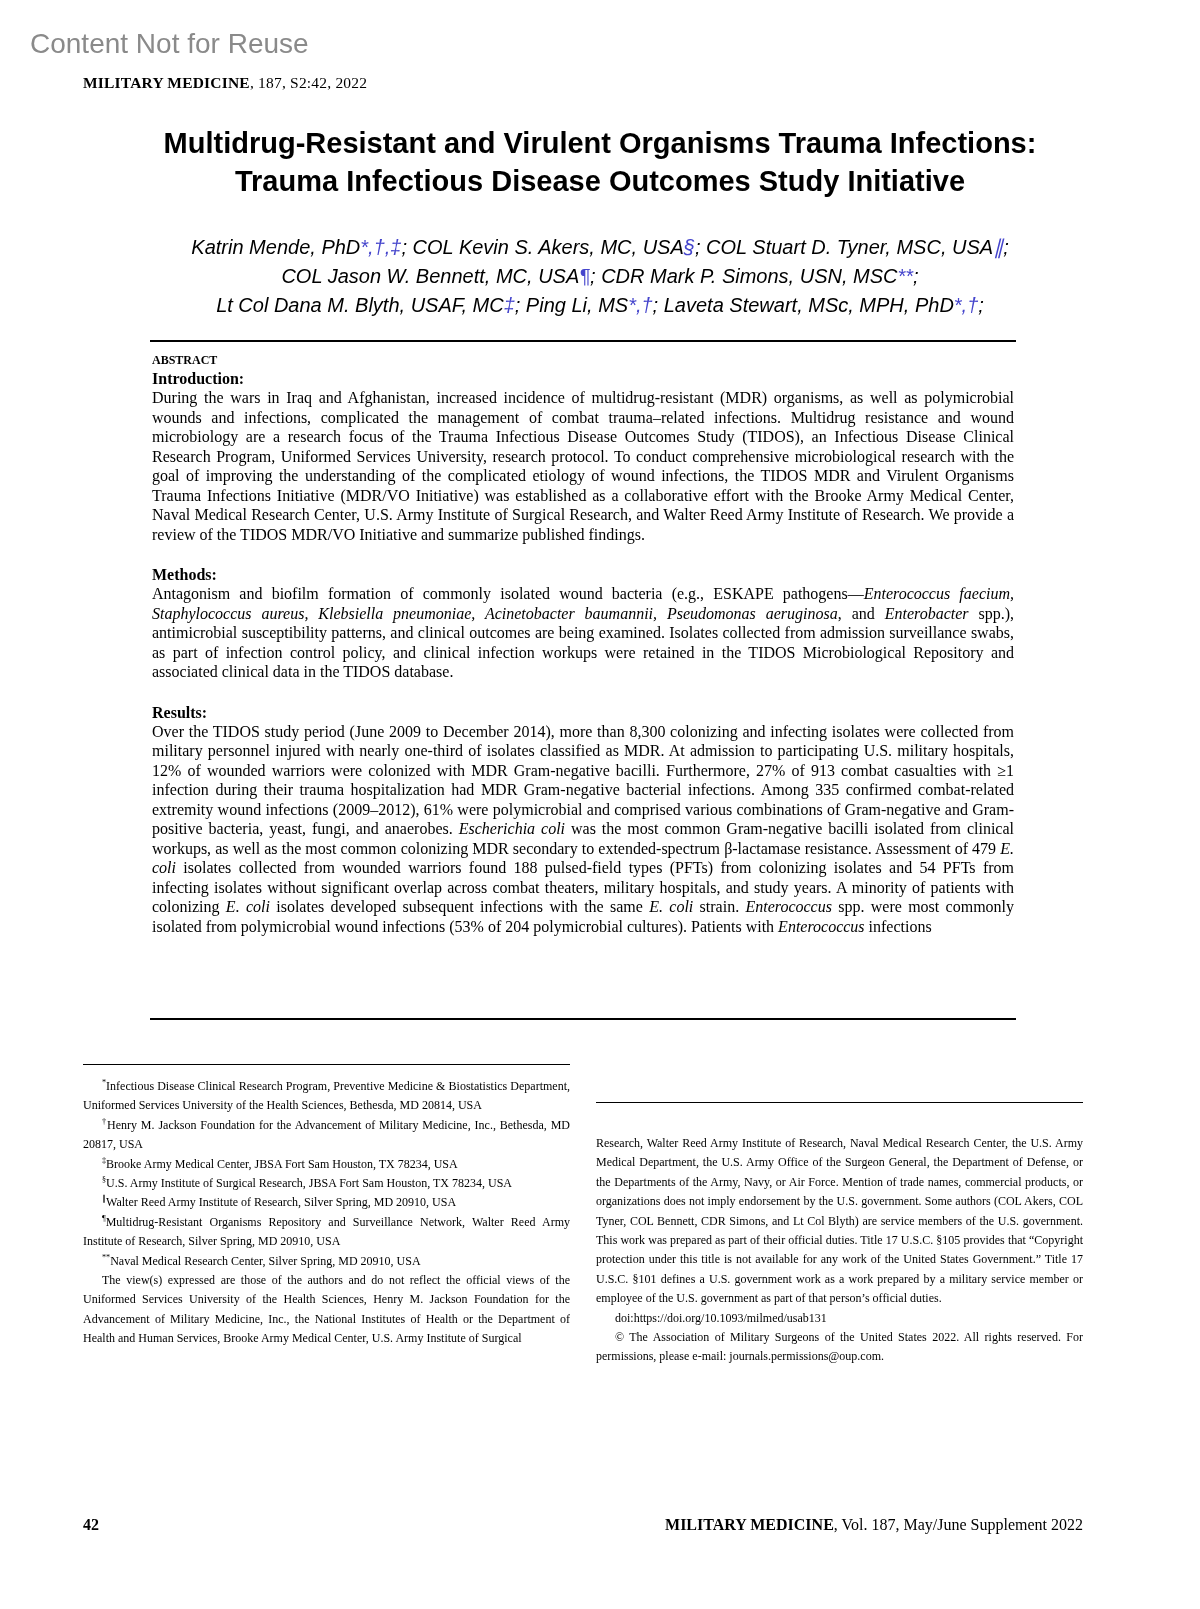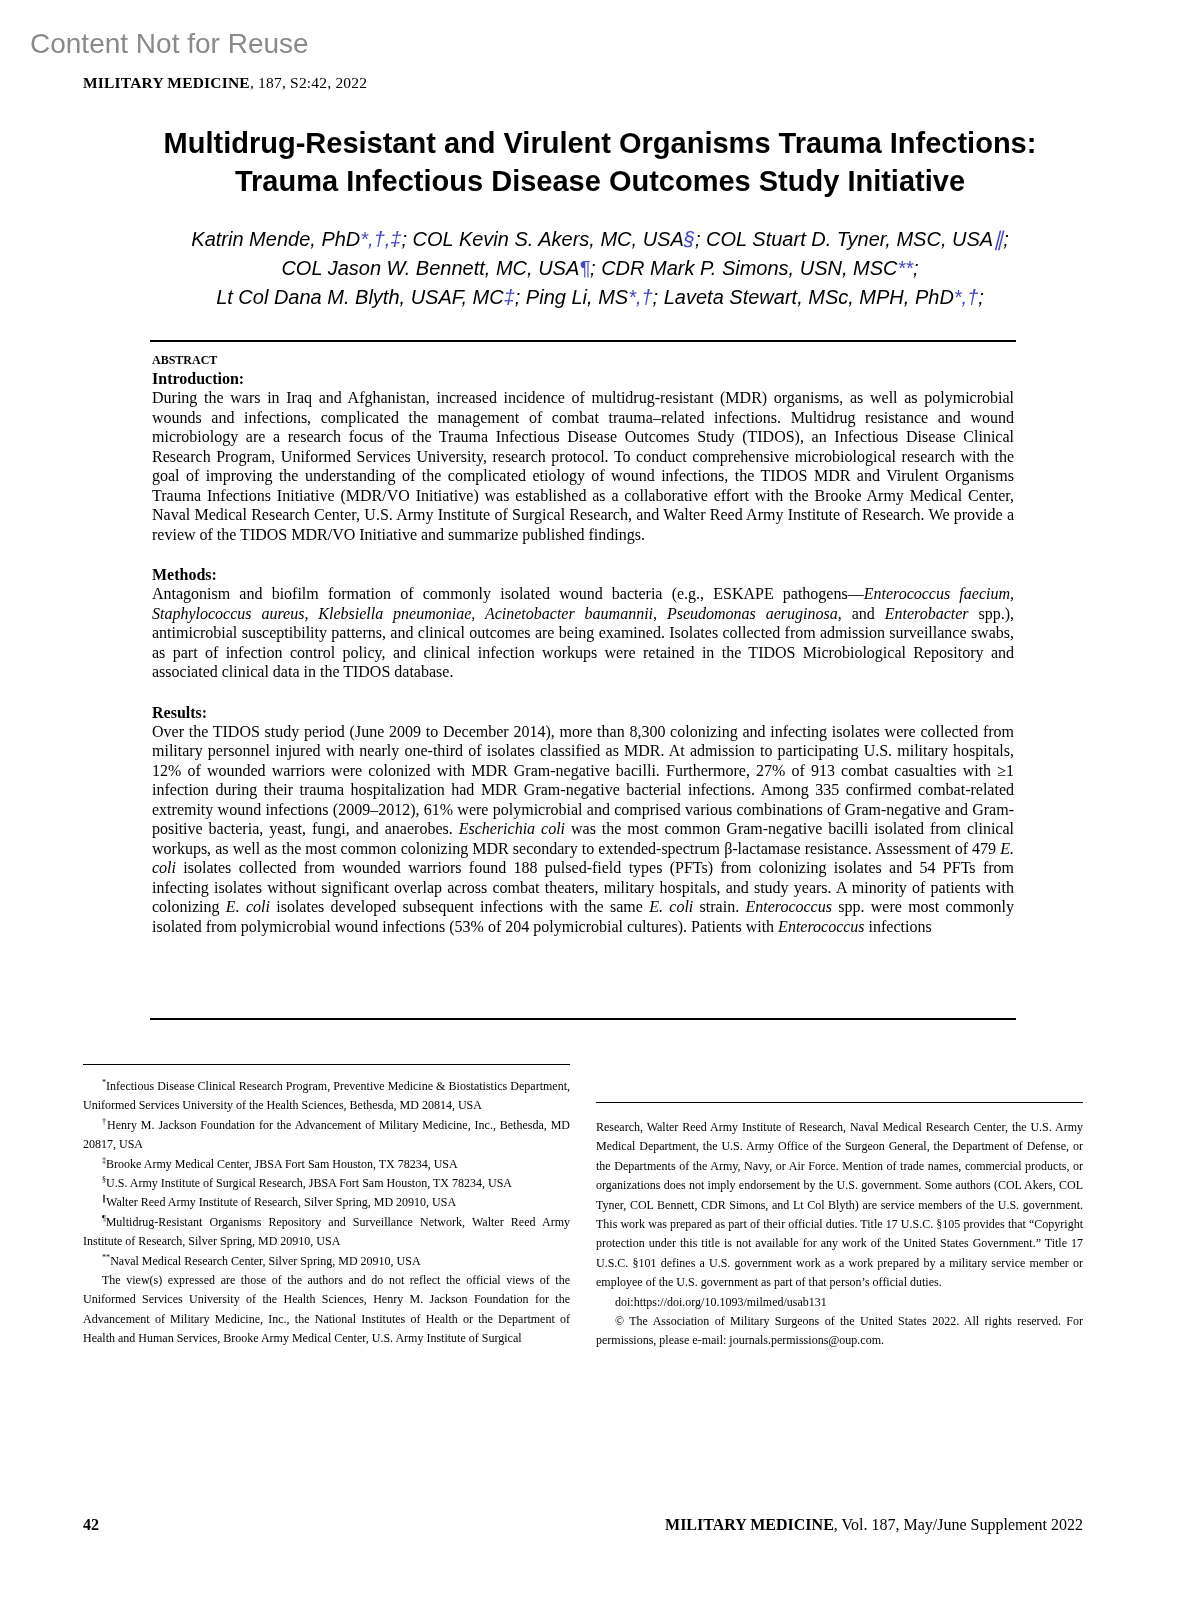--- a/index.html
+++ b/index.html
@@ -21,21 +21,21 @@
   }
   .masthead .bold { font-weight:bold; }
   .title {
     position:absolute; top:124px; left:0; width:100%;
     text-align:center;
     font-family:"Liberation Sans", sans-serif;
     font-weight:bold; font-size:29px; line-height:38px;
   }
   .title span { display:block; }
   .authors {
-    position:absolute; top:225px; left:0; width:100%;
+    position:absolute; top:233px; left:0; width:100%;
     text-align:center;
     font-family:"Liberation Sans", sans-serif;
     font-style:italic; font-size:20px; line-height:29px;
   }
   .seg-link { color:var(--link,#4545cc); }
   .seg-italic { font-style:italic; }
   .seg-sup { vertical-align:super; font-size:68%; line-height:0; }
   .abstract {
     position:absolute; top:340px; left:150px; width:866px; min-height:680px;
     border-top:2px solid #000; border-bottom:2px solid #000;
@@ -48,21 +48,21 @@
   .abstract p { text-align:justify; line-height:19.5px; }
   .footnotes {
     position:absolute; top:1064px; left:83px; width:1000px;
     display:flex; gap:26px; align-items:flex-start;
     font-size:12px;
   }
   .fn-col { width:487px; }
   .fn-col p { text-align:justify; line-height:19.4px; text-indent:19px; }
   .fn-col.left { border-top:1.5px solid #000; padding-top:12px; }
   .fn-col.right { border-top:1.5px solid #000; padding-top:15px; margin-top:38px; }
-  .fn-col.right p.no-indent { text-indent:0; }
+  .fn-col.right p.no-indent { text-indent:0;margin-top:16px; }
   .page-footer {
     position:absolute; top:1516px; left:83px; width:1000px;
     display:flex; justify-content:space-between; align-items:baseline;
     font-size:16px;
   }
   .page-footer .page-num { font-weight:bold; }
   .page-footer .bold { font-weight:bold; }
 </style>
 </head>
 <body>

